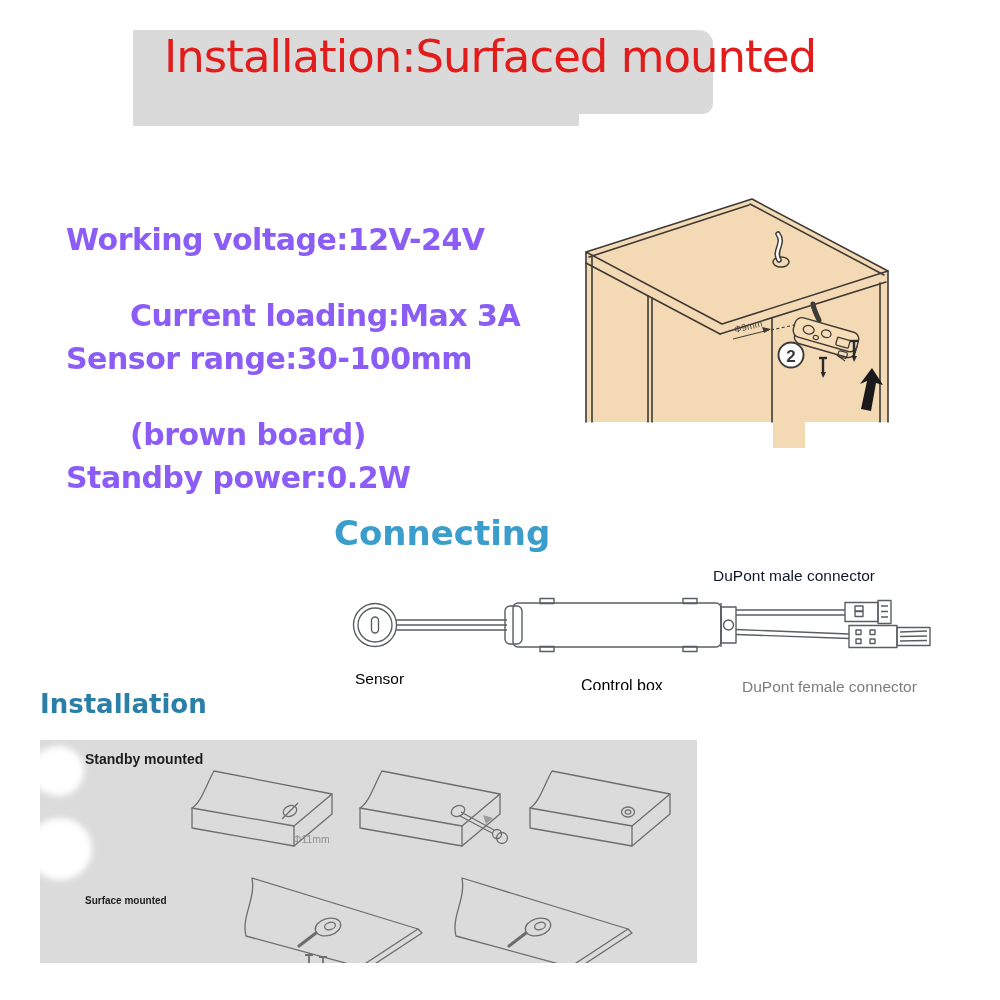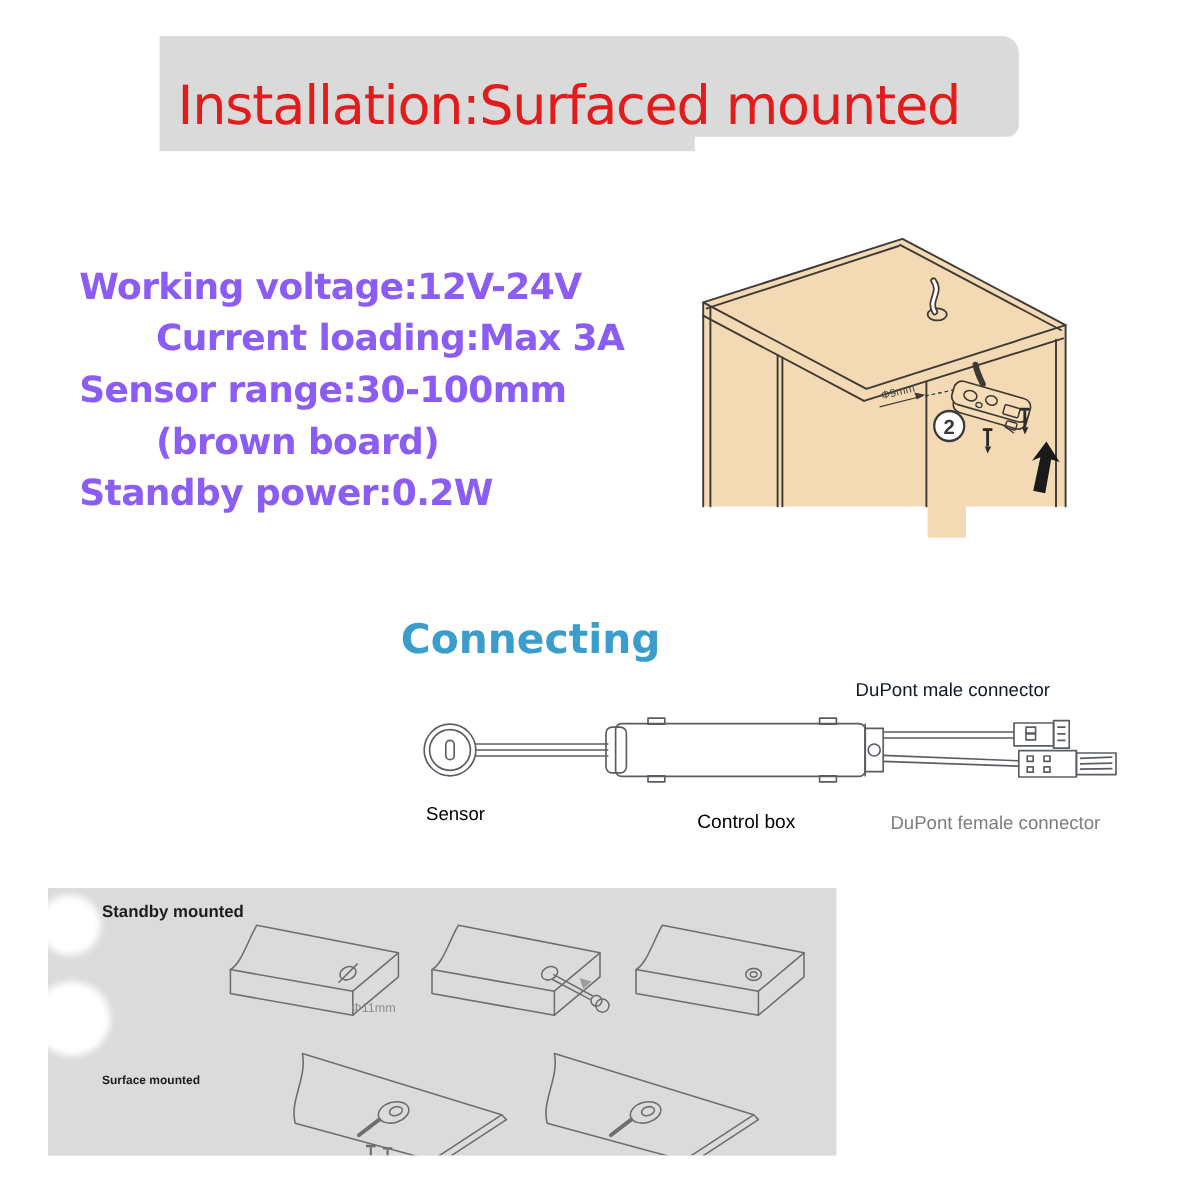--- a/index.html
+++ b/index.html
@@ -1,31 +1,31 @@
 <!DOCTYPE html>
 <html><head>
 <meta charset="utf-8">
 <style>
   html,body{margin:0;padding:0;background:#ffffff;}
   #stage{position:relative;width:1000px;height:1000px;background:#ffffff;overflow:hidden;
          font-family:"Liberation Sans",sans-serif;}
   .abs{position:absolute;}
 
   
-  #banner{left:133px;top:30px;width:716px;height:84px;background:#dadada;
-          border-radius:0 14px 10px 0;display:flex;align-items:flex-end;padding-left:15px;
+  #banner{left:133px;top:30px;width:580px;height:84px;background:#dadada;
+          border-radius:0 14px 10px 0;display:flex;align-items:flex-start;padding-left:31px;
           box-sizing:border-box;}
   #banner-step{left:133px;top:112px;width:446px;height:14px;background:#dadada;}
   #banner .title{font-family:"DejaVu Sans",sans-serif;font-size:45px;font-weight:400;
           letter-spacing:-1px;color:#e21b1b;white-space:nowrap;}
 
   
   #specs{left:66px;top:218px;font-family:"DejaVu Sans",sans-serif;font-weight:700;
          font-size:30px;line-height:43px;color:#8b5cf6;letter-spacing:-0.5px;}
-  #specs .indent{padding-left:64px;}
+  #specs .indent{padding-left:64px;margin-top:33px;}
 
   
   #connecting-heading{left:334px;top:513px;font-family:"DejaVu Sans",sans-serif;
          font-size:34px;font-weight:700;color:#3a9dcb;}
   #installation-heading{left:40px;top:689px;font-family:"DejaVu Sans",sans-serif;
          font-size:26px;font-weight:700;color:#2a7fa8;}
 
   
   .diagram-label{color:#000000;font-size:15.5px;white-space:nowrap;}
   #label-sensor{left:355px;top:670px;}
@@ -169,20 +169,21 @@
         <path d="M900,632 L927,631 M900,636.5 L927,636 M900,641 L927,640.5"></path>
       </g>
     </g>
   </svg>
 
   <div id="label-sensor" class="abs diagram-label">Sensor</div>
   <div id="label-controlbox" class="abs diagram-label">Control box</div>
   <div id="label-male" class="abs diagram-label">DuPont male connector</div>
   <div id="label-female" class="abs diagram-label">DuPont female connector</div>
 
+  <div id="installation-heading" class="abs">Installation</div>
 
   <div id="panel" class="abs">
     <div id="blob1" class="blob"></div>
     <div id="blob2" class="blob"></div>
 
     <svg width="657" height="223" viewBox="0 0 657 223">
       <defs>
         <g id="boardR" stroke="#6e6e6e" stroke-width="1.3" fill="none" stroke-linejoin="round" stroke-linecap="round">
           <path d="M3,42 C12,37 17,19 25,5 L143,28 L105,60 Z"></path>
           <path d="M3,42 L3,62 L105,80 L105,60"></path>

